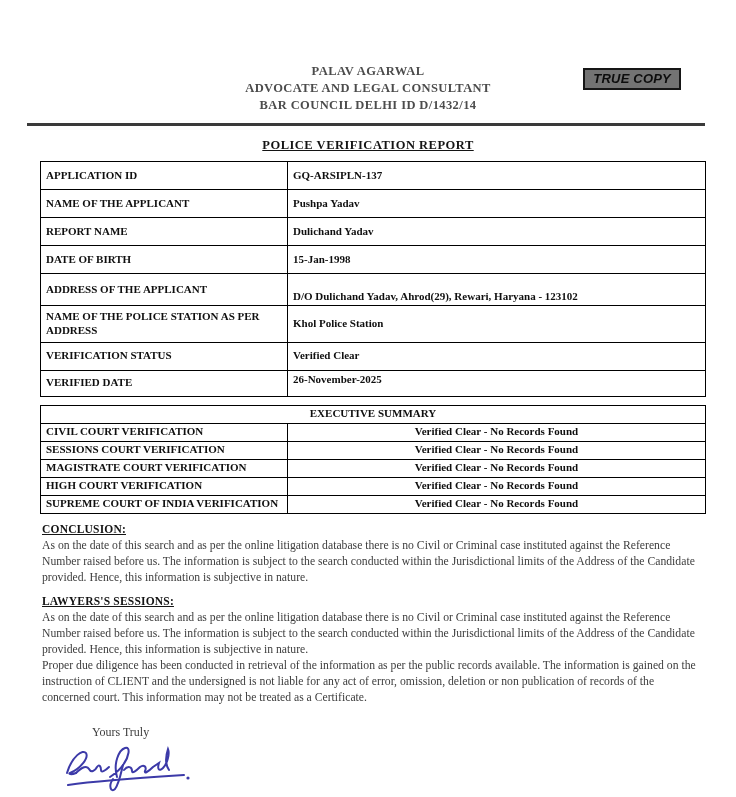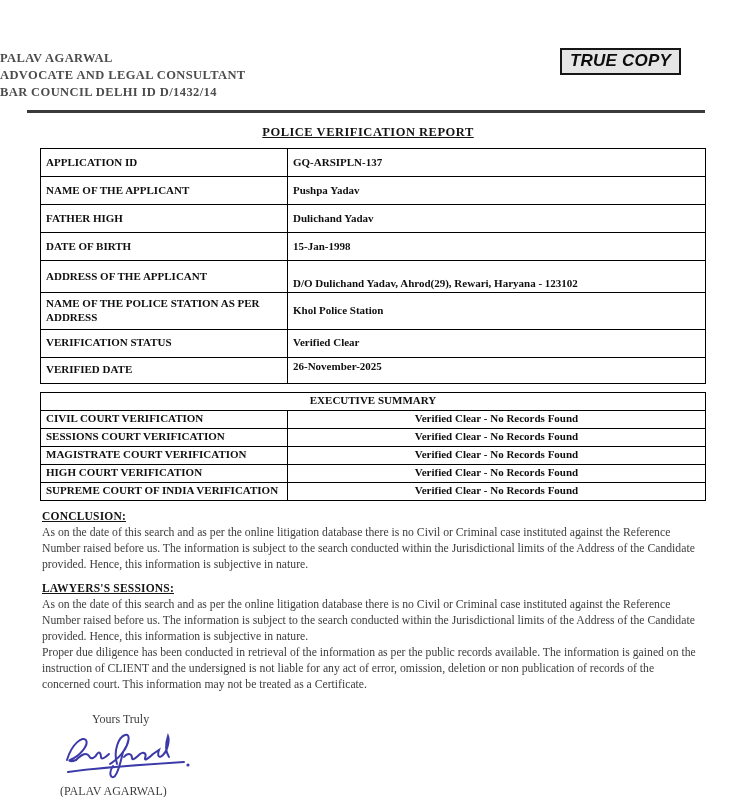--- a/index.html
+++ b/index.html
@@ -2,26 +2,26 @@
 <html style="--blue: #4472c4; --ink: #3c3aa8; --hdr: #4c4c4c;"><head>
 <meta charset="utf-8">
 <style>
   :root { --blue:#4472c4; --ink:#3c3aa8; --hdr:#4c4c4c; --body:#3d3d3d; --line:#0f0f0f; }
   * { box-sizing:border-box; }
   html,body { margin:0; padding:0; background:#fff; }
   .page {
     position:relative; width:736px; height:797px; background:#fff; overflow:hidden;
     font-family:"Liberation Serif", serif; color:var(--body);
   }
-  .letterhead { padding-top:50px; color:var(--hdr);
+  .letterhead { padding-top:63px; text-align:center; color:var(--hdr);
     font-weight:bold; font-size:12.5px; line-height:17px; letter-spacing:0.4px; }
   .stamp {
-    position:absolute; top:48px; right:55px; border:2px solid #161616; background:#e5e5e5;
+    position:absolute; top:68px; right:55px; border:2px solid #161616; background:#737373;
     padding:1px 8px 2px 8px; font-family:"Liberation Sans", sans-serif;
-    font-weight:bold; font-style:italic; font-size:17px; color:#0d0d0d; letter-spacing:0.2px;
+    font-weight:bold; font-style:italic; font-size:13px; color:#0d0d0d; letter-spacing:0.2px;
   }
   .rule { margin:9px 31px 0 27px; border-top:3px solid #3a3a3a; }
   .title { margin-top:12px; text-align:center; font-weight:bold; font-size:12.5px;
     color:#141414; text-decoration:underline; letter-spacing:0.5px; }
   table { border-collapse:collapse; table-layout:fixed; margin:8px 0 0 40px; width:665px; }
   td { border:1px solid #000; padding:1px 5px; font-size:11px; font-weight:bold;
     color:var(--line); vertical-align:middle; line-height:13.5px; }
   col.c1 { width:247px; } col.c2 { width:418px; }
   .t1 tr { height:28px; }
   .t1 tr.tall { height:24px; } .t1 tr.tall td.val { vertical-align:top; padding-top:16px; }
@@ -69,21 +69,21 @@
     <tbody>
         <tr>
       <td class="lbl">APPLICATION ID</td>
       <td class="val">GQ-ARSIPLN-137</td>
     </tr>
     <tr>
       <td class="lbl">NAME OF THE APPLICANT</td>
       <td class="val">Pushpa Yadav</td>
     </tr>
     <tr>
-      <td class="lbl">FATHER HIGH</td>
+      <td class="lbl">REPORT NAME</td>
       <td class="val">Dulichand Yadav</td>
     </tr>
     <tr>
       <td class="lbl">DATE OF BIRTH</td>
       <td class="val">15-Jan-1998</td>
     </tr>
     <tr class="tall">
       <td class="lbl">ADDRESS OF THE APPLICANT</td>
       <td class="val">D/O Dulichand Yadav, Ahrod(29), Rewari, Haryana - 123102</td>
     </tr>

